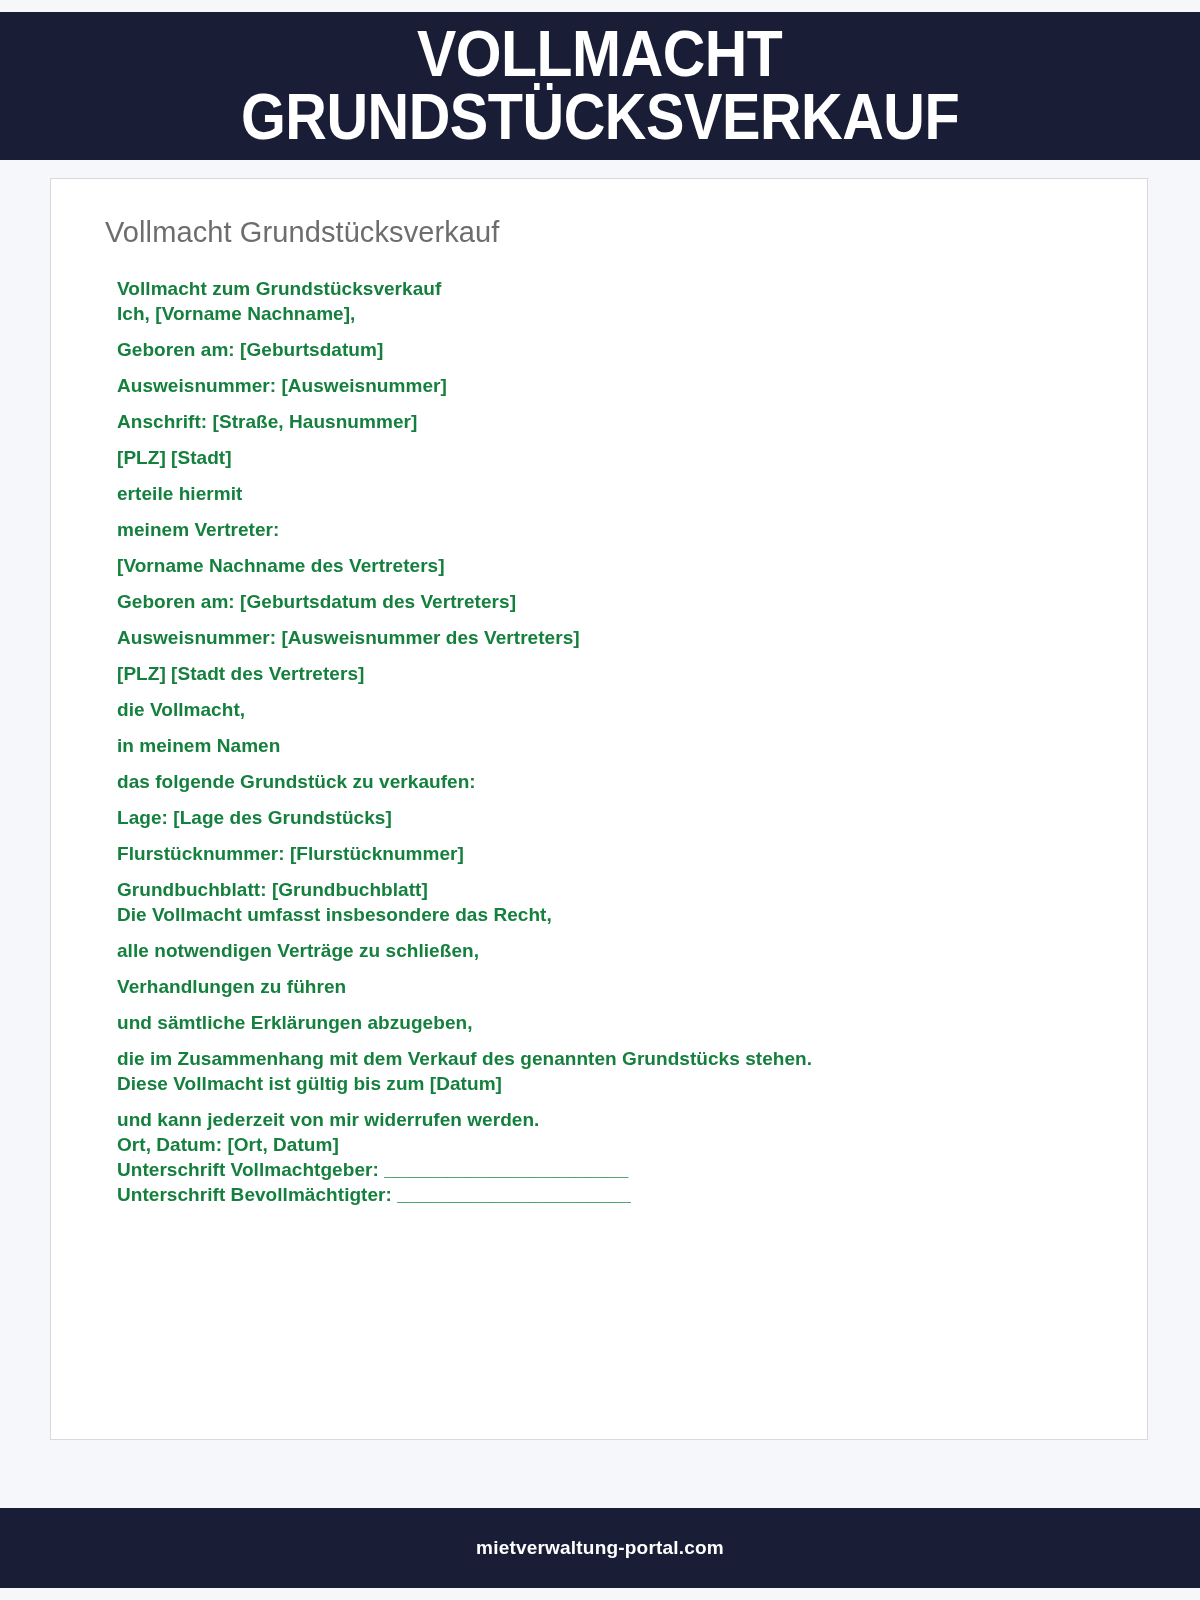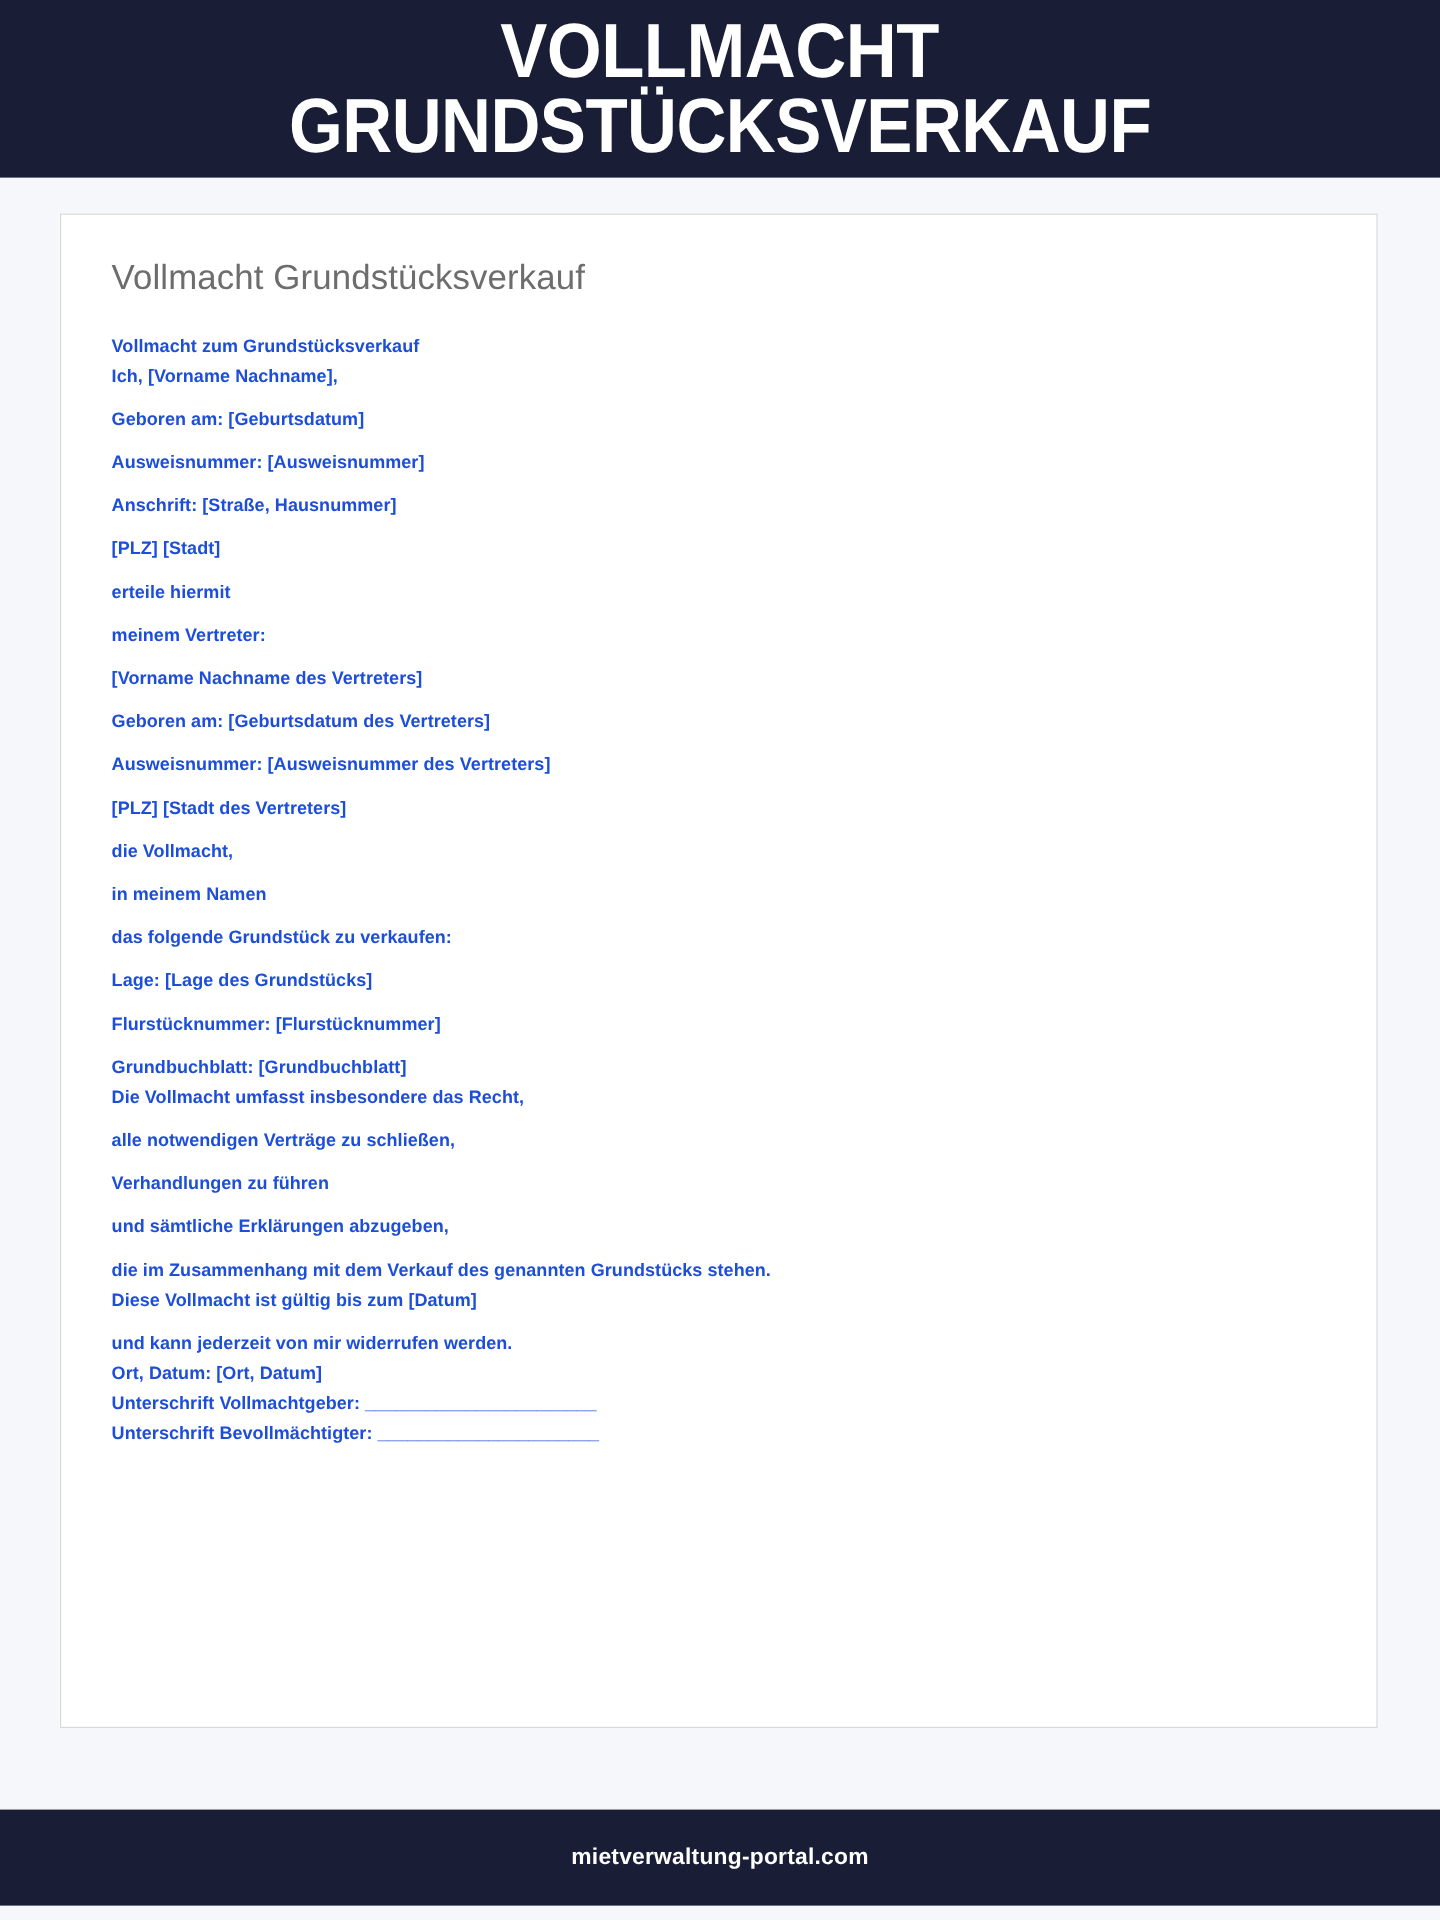--- a/index.html
+++ b/index.html
@@ -13,21 +13,21 @@
     background: #f6f7fb;
     font-family: "Liberation Sans", sans-serif;
     -webkit-font-smoothing: antialiased;
     overflow: hidden;
     position: relative;
   }
 
   
   .banner {
     position: absolute;
-    top: 0;
+    top: 12px;
     left: 0;
     width: 1200px;
     height: 148px;
     background: #191e36;
     display: flex;
     flex-direction: column;
     align-items: center;
     justify-content: center;
     overflow: hidden;
   }
@@ -52,44 +52,45 @@
   
   .doc-card {
     position: absolute;
     left: 50px;
     top: 178px;
     width: 1098px;
     height: 1262px;
     background: #ffffff;
     border: 1px solid #d9d9dd;
     box-sizing: border-box;
+    padding-left: 12px;
   }
   .doc-inner {
     padding: 36px 40px 0 42px;
   }
 
   .doc-title {
     color: #6d6d6d;
     font-size: 29px;
     font-weight: normal;
     line-height: 1.2;
     margin: 0 0 26px 0;
     letter-spacing: 0.1px;
   }
 
   .doc-body {
     margin: 0;
     padding: 0;
   }
   .para {
-    color: #1d4ed8;
-    font-size: 15px;
+    color: #15803d;
+    font-size: 19px;
     font-weight: bold;
     line-height: 25px;
-    margin: 0 0 11px 0;
+    margin: 0 0 11px 12px;
     white-space: pre-line;
     letter-spacing: 0.05px;
   }
 
   
   .footer {
     position: absolute;
     left: 0;
     bottom: 12px;
     width: 1200px;

